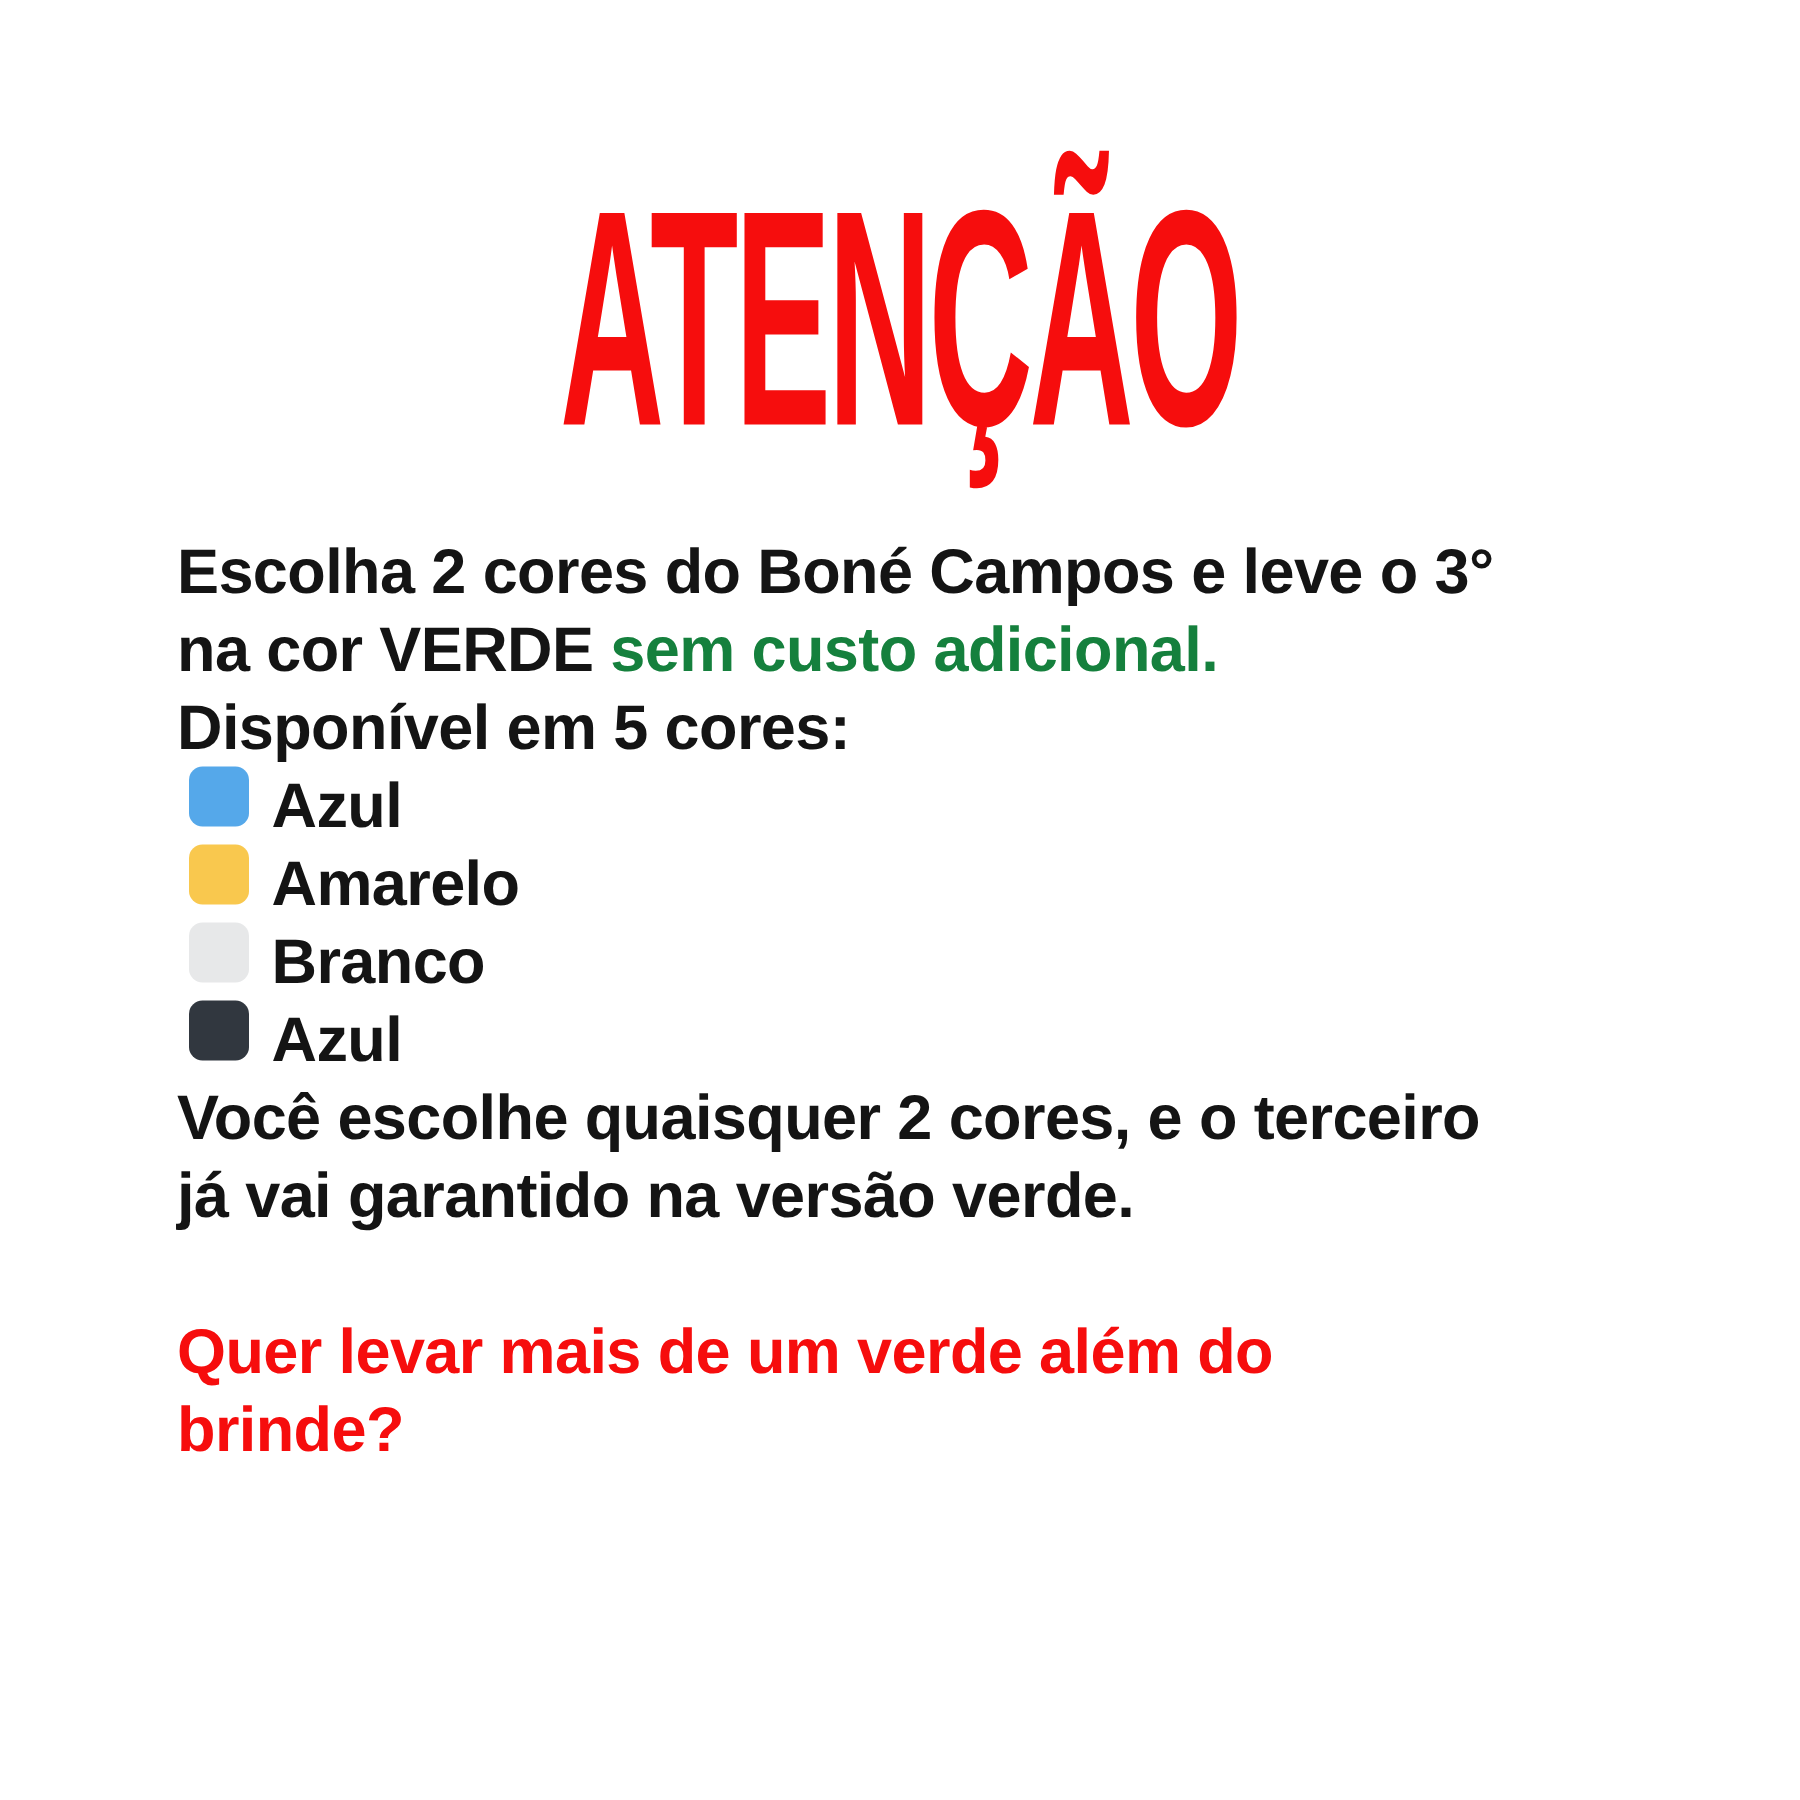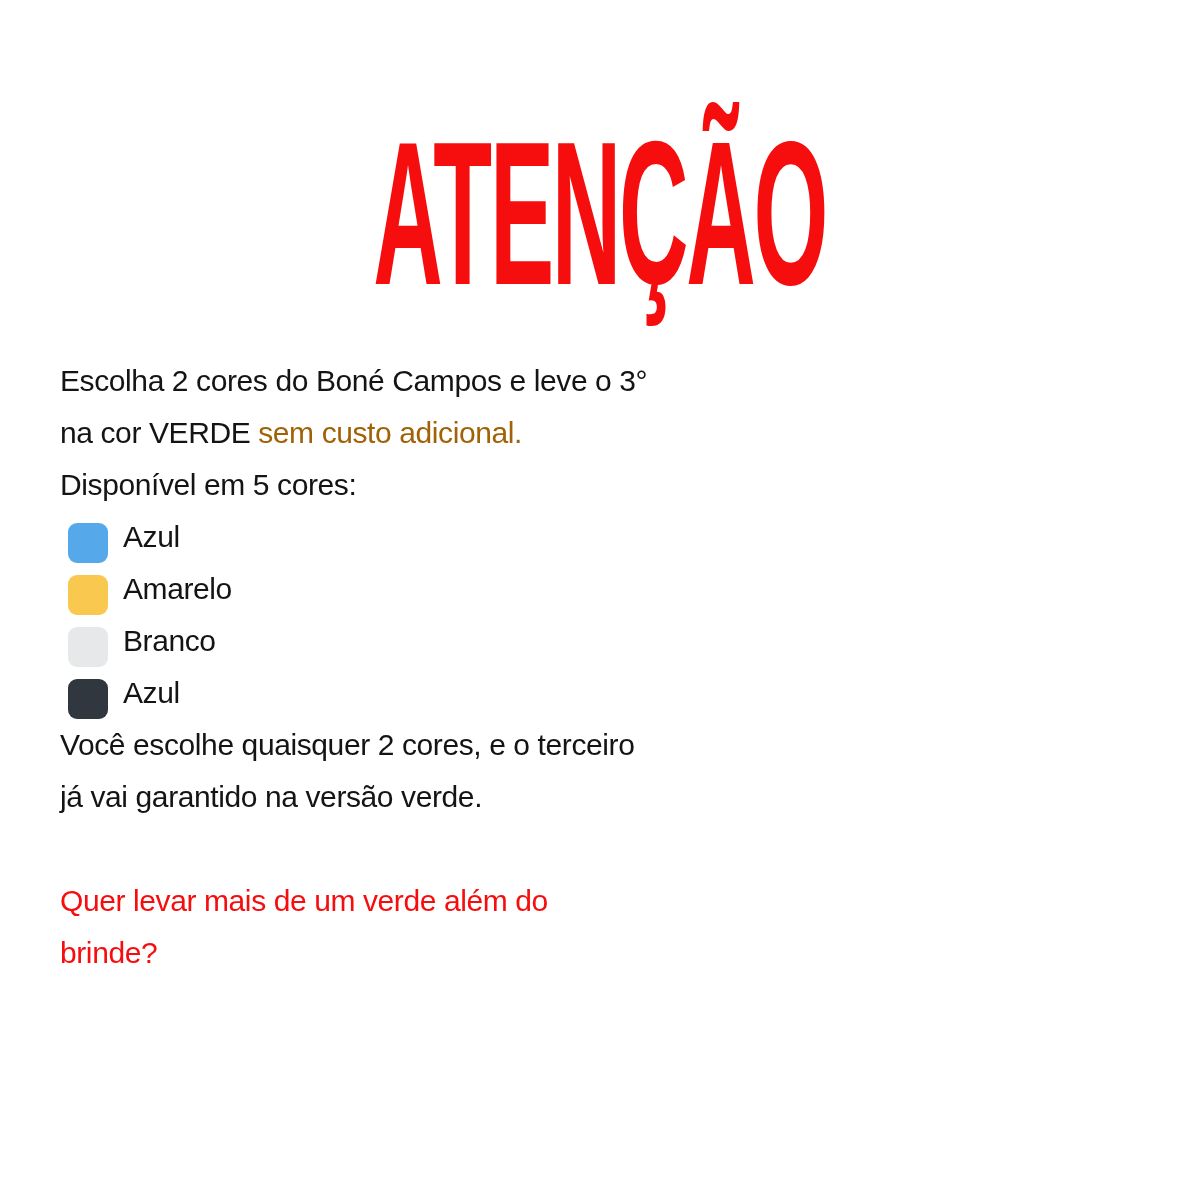--- a/index.html
+++ b/index.html
@@ -26,39 +26,39 @@
     font-size: 205px;
     line-height: 1;
     letter-spacing: -5px;
     transform: scaleX(0.47);
     transform-origin: 50% 50%;
     white-space: nowrap;
   }
 
   
   .content {
-    margin: 38px 0 0 60px;
+    margin: 38px 0 0 118px;
     width: 1040px;
-    font-weight: 400;
-    font-size: 30px;
+    font-weight: 700;
+    font-size: 42px;
     line-height: 52px;
     letter-spacing: -0.4px;
     color: #141414;
   }
   .line { display: block; white-space: nowrap; }
 
   
   ul.color-list {
     list-style: none;
     margin: 0;
     padding: 0;
   }
   ul.color-list li {
     display: flex;
-    align-items: flex-end;
+    align-items: flex-start;
     height: 52px;
     padding-left: 8px;
   }
   .swatch {
     width: 40px;
     height: 40px;
     border-radius: 9px;
     margin-right: 15px;
     flex: 0 0 auto;
   }
@@ -71,21 +71,21 @@
 <div class="page">
 
   <div class="title-wrap">
     <div class="title accent" style="color: rgb(246, 13, 13);">ATENÇÃO</div>
   </div>
 
   <div class="content">
 
     <p class="intro" style="margin:0">
       <span class="line">Escolha 2 cores do Boné Campos e leve o 3°</span>
-      <span class="line"><span>na cor VERDE </span><span class="accent" style="color: #a16207;">sem custo adicional.</span></span>
+      <span class="line"><span>na cor VERDE </span><span class="accent" style="color: #15803d;">sem custo adicional.</span></span>
       <span class="line">Disponível em 5 cores:</span>
     </p>
 
     <ul class="color-list">
       <li>
         <span class="swatch" style="background: rgb(85, 168, 234);"></span>
         <span>Azul</span>
       </li>
 
       <li>

